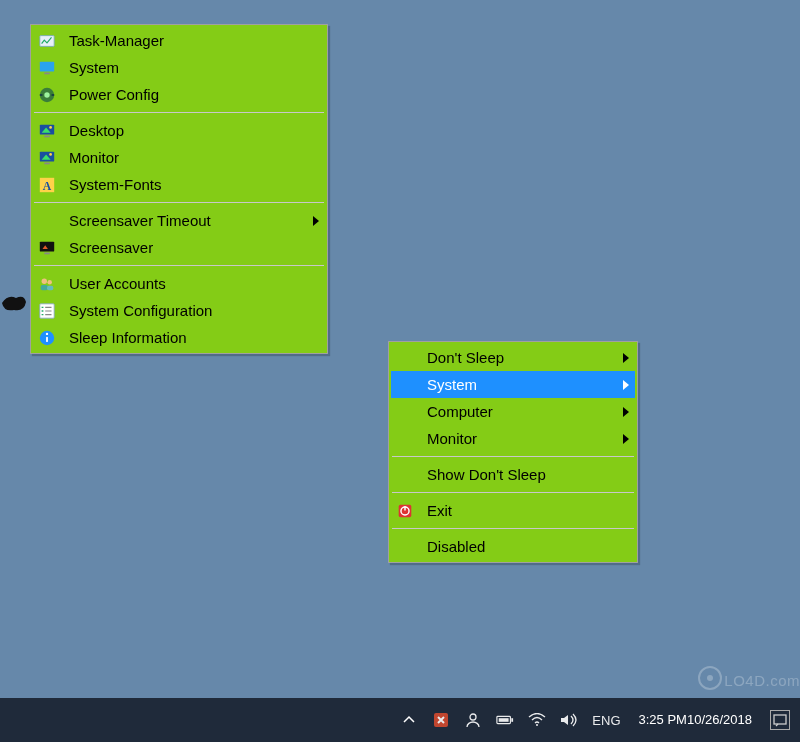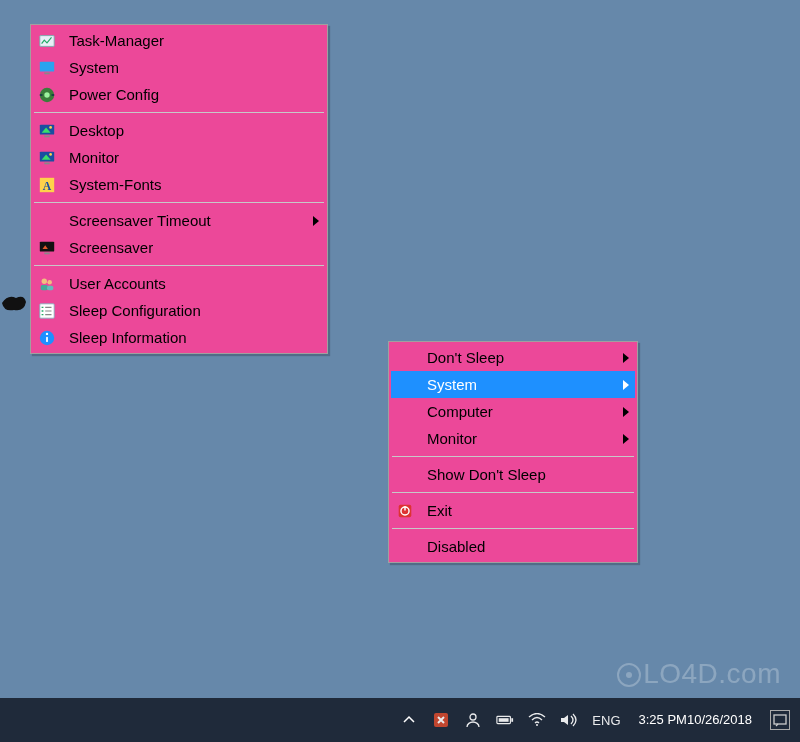--- a/index.html
+++ b/index.html
@@ -16,21 +16,21 @@
     background: #6688aa;
   }
   .cursor-bug {
     position: absolute;
     left: 0px; top: 292px;
     width: 28px; height: 22px;
   }
   
   .menu {
     position: absolute;
-    background: #ec4899;
+    background: #84cc16;
     border: 1px solid #a0a0a0;
     padding: 2px;
     box-shadow: 2px 2px 1px rgba(0,0,0,0.2);
   }
   .menu-item {
     display: flex;
     align-items: center;
     height: 27px;
     padding: 0 6px 0 4px;
     white-space: nowrap;
@@ -104,22 +104,22 @@
     font-size: 13px;
     padding: 0 4px;
   }
   .tb-action {
     width: 20px; height: 20px;
     border: 1px solid #aaa;
     display:flex; align-items:center; justify-content:center;
   }
   .watermark {
     position: absolute;
-    right: 19px; bottom: 52px;
-    font-size: 28px;
+    right: 0; bottom: 52px;
+    font-size: 15px;
     color: rgba(255,255,255,0.25);
     font-weight: 400;
     letter-spacing: 0.5px;
     pointer-events: none;
     text-align: center;
   }
   .watermark .dot {
     display:inline-block; width:24px; height:24px;
     border:2px solid rgba(255,255,255,0.25);
     border-radius:50%;
@@ -246,21 +246,21 @@
         <span class="mi-arrow"></span>
       </div>
       <div class="menu-item">
         <span class="mi-icon">
           <svg width="18" height="18" viewBox="0 0 20 20">
             <rect x="2" y="2" width="16" height="16" rx="1" fill="#fff" stroke="#8ab" stroke-width="1"></rect>
             <path d="M4 6h2M4 10h2M4 14h2" stroke="#2a6" stroke-width="1.5"></path>
             <path d="M8 6h7M8 10h7M8 14h7" stroke="#888" stroke-width="1.2"></path>
           </svg>
         </span>
-        <span class="mi-label">Sleep Configuration</span>
+        <span class="mi-label">System Configuration</span>
         <span class="mi-arrow"></span>
       </div>
       <div class="menu-item">
         <span class="mi-icon">
           <svg width="18" height="18" viewBox="0 0 20 20">
             <circle cx="10" cy="10" r="8" fill="#1e90ff"></circle>
             <rect x="9" y="8.5" width="2" height="6" rx="1" fill="#fff"></rect>
             <circle cx="10" cy="5.5" r="1.3" fill="#fff"></circle>
           </svg>
         </span>

